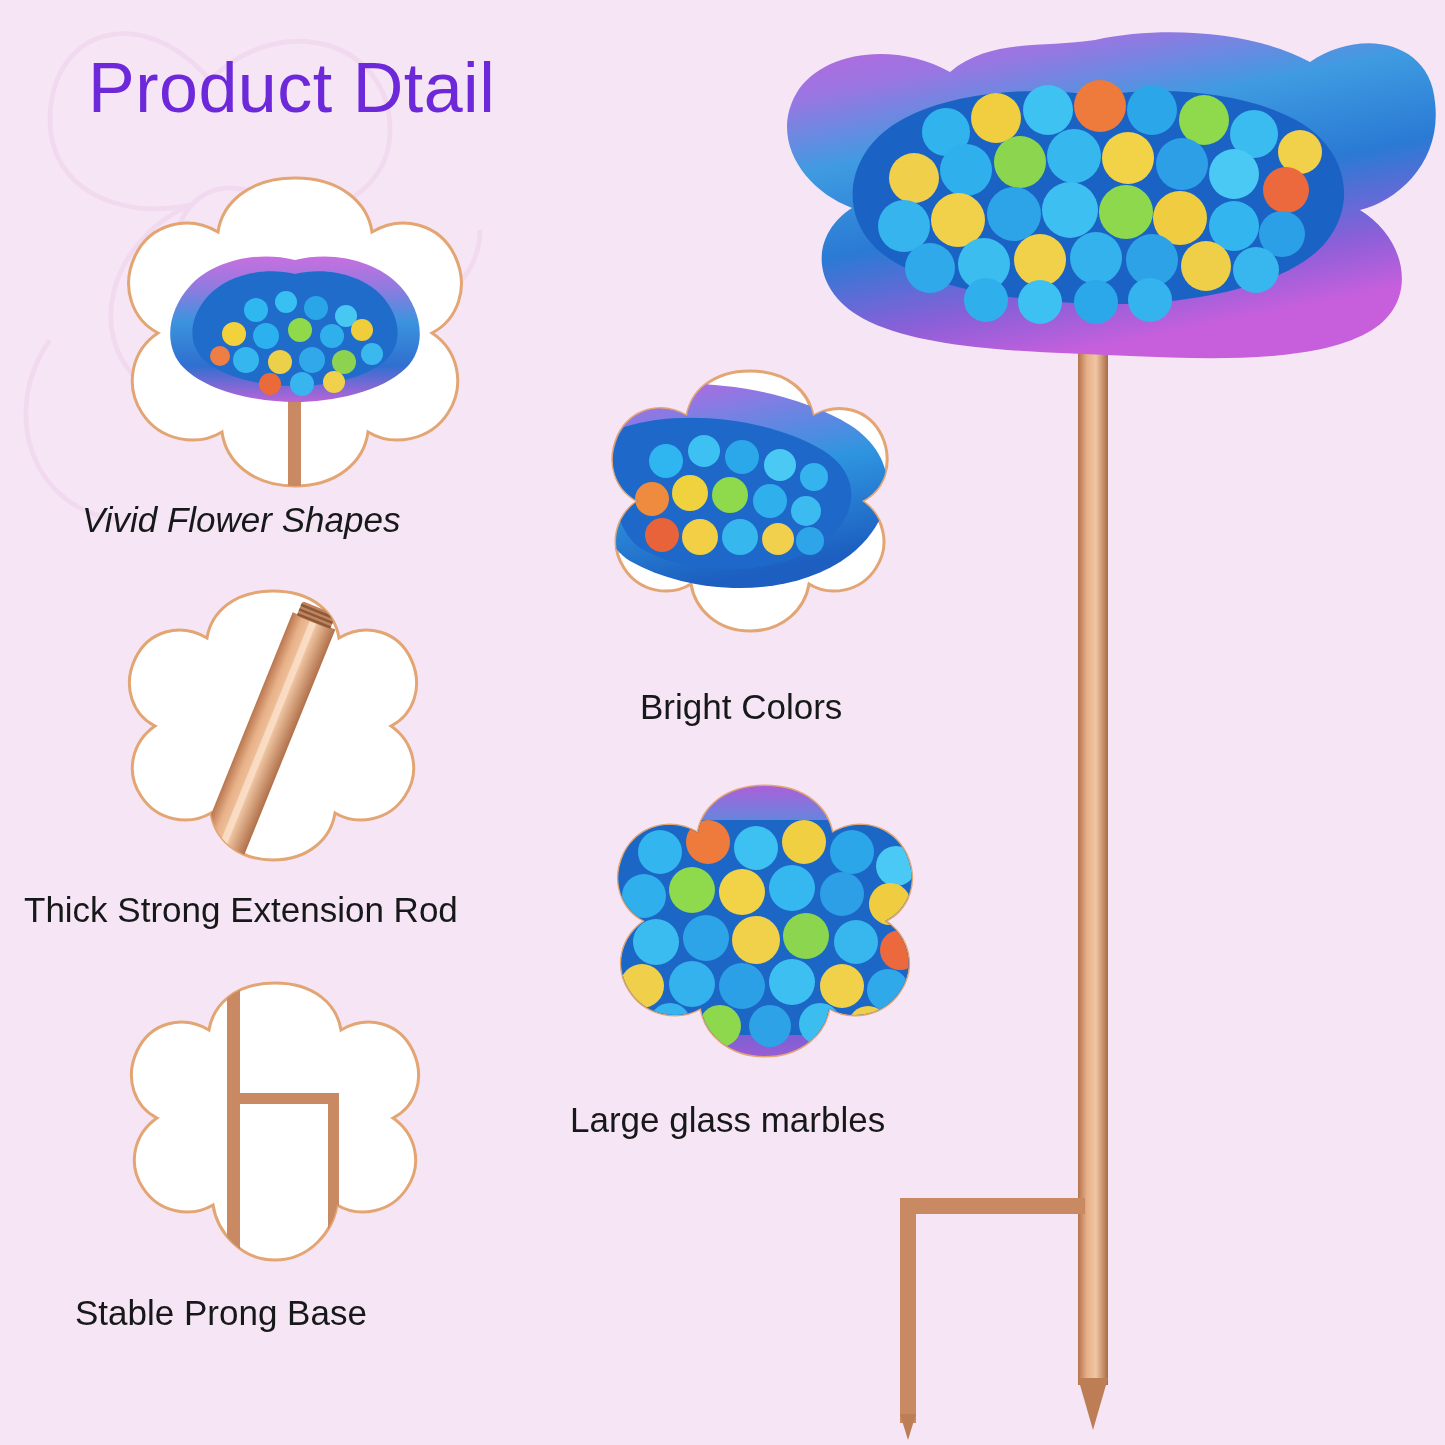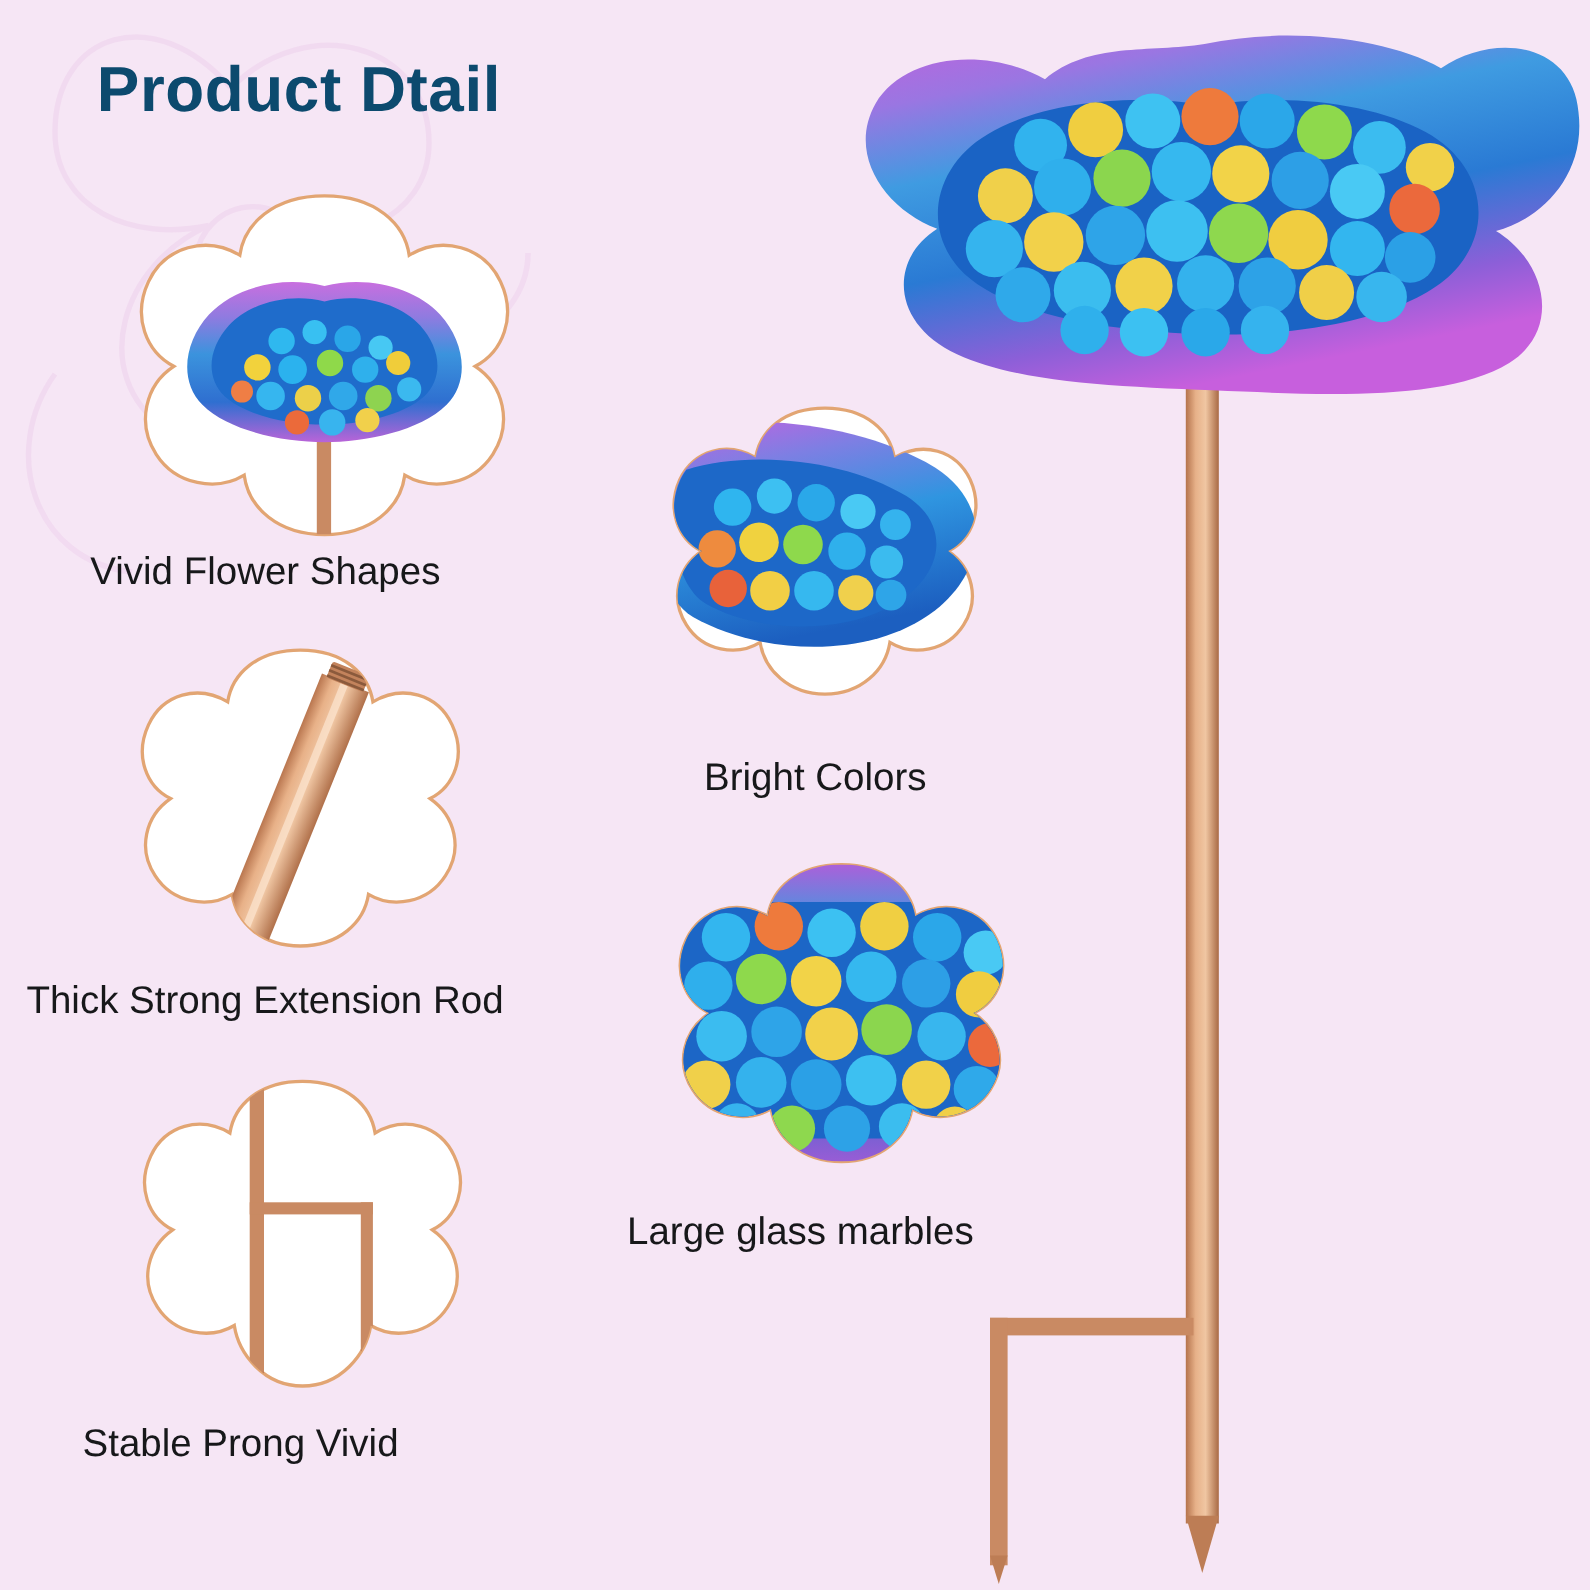--- a/index.html
+++ b/index.html
@@ -13,21 +13,21 @@
   
   .bg-watermark{
     position:absolute;left:-40px;top:-60px;width:720px;height:760px;
     pointer-events:none;opacity:.55;
   }
   .stage{position:absolute;inset:0;}
 
   
   .title{
     position:absolute;left:88px;top:48px;
-    font-size:58px;font-weight:bold;color:#0c4a6e;
+    font-size:70px;font-weight:normal;color:#6d28d9;
     letter-spacing:.5px;
   }
 
   
   .feature{position:absolute;}
   .bloom{position:relative;}
   .caption{
     position:absolute;
     font-size:35px;color:#17181a;white-space:nowrap;
   }
@@ -105,21 +105,21 @@
             <circle cx="234" cy="192" r="12" fill="#8ed350"></circle>
             <circle cx="262" cy="184" r="11" fill="#3bb9ef"></circle>
             <circle cx="160" cy="214" r="11" fill="#eb6a3a"></circle>
             <circle cx="192" cy="214" r="12" fill="#38b4ee"></circle>
             <circle cx="224" cy="212" r="11" fill="#f1d04b"></circle>
             <circle cx="110" cy="186" r="10" fill="#ef7e45"></circle>
           </g>
         </g>
       </g>
     </svg>
-    <div class="caption" style="left:-28px;top:330px;">Vivid Flower Shapes</div>
+    <div class="caption" style="left:-28px;top:330px;font-style:italic;">Vivid Flower Shapes</div>
   </div>
 
   <div class="feature" style="left:118px;top:585px;width:470px;height:340px;">
     <svg class="bloom" width="310" height="300" viewBox="0 0 310 300">
       <defs>
         <clipPath id="clip2">
           <path d="M155 6 C195 6 217 28 221 53 C248 37 280 46 293 74 C306 102 295 130 273 141
                    C296 157 303 187 287 211 C271 236 239 241 217 228 C213 254 190 275 155 275
                    C120 275 97 254 93 228 C71 241 39 236 23 211 C7 187 14 157 37 141
                    C15 130 4 102 17 74 C30 46 62 37 89 53 C93 28 115 6 155 6 Z"></path>
@@ -173,21 +173,21 @@
         <rect x="107" y="10" width="13" height="270" fill="#c98a63"></rect>
 
         <rect x="107" y="118" width="112" height="11" fill="#c98a63"></rect>
 
         <rect x="208" y="118" width="11" height="140" fill="#c98a63"></rect>
 
         <path d="M107 272 L113.5 300 L120 272 Z" fill="#c07c55"></path>
         <path d="M208 252 L213.5 278 L219 252 Z" fill="#c07c55"></path>
       </g>
     </svg>
-    <div class="caption" style="left:-45px;top:318px;">Stable Prong Vivid</div>
+    <div class="caption" style="left:-45px;top:318px;">Stable Prong Base</div>
   </div>
 
   <div class="feature" style="left:600px;top:365px;width:330px;height:300px;text-align:center;">
     <svg class="bloom" width="300" height="290" viewBox="0 0 300 290">
       <defs>
         <clipPath id="clip4">
           <path d="M150 6 C188 6 209 27 213 51 C239 36 269 44 282 71 C294 98 284 125 262 136
                    C284 151 291 180 276 203 C261 227 230 232 209 219 C205 244 183 266 150 266
                    C117 266 95 244 91 219 C70 232 39 227 24 203 C9 180 16 151 38 136
                    C16 125 6 98 18 71 C31 44 61 36 87 51 C91 27 112 6 150 6 Z"></path>

